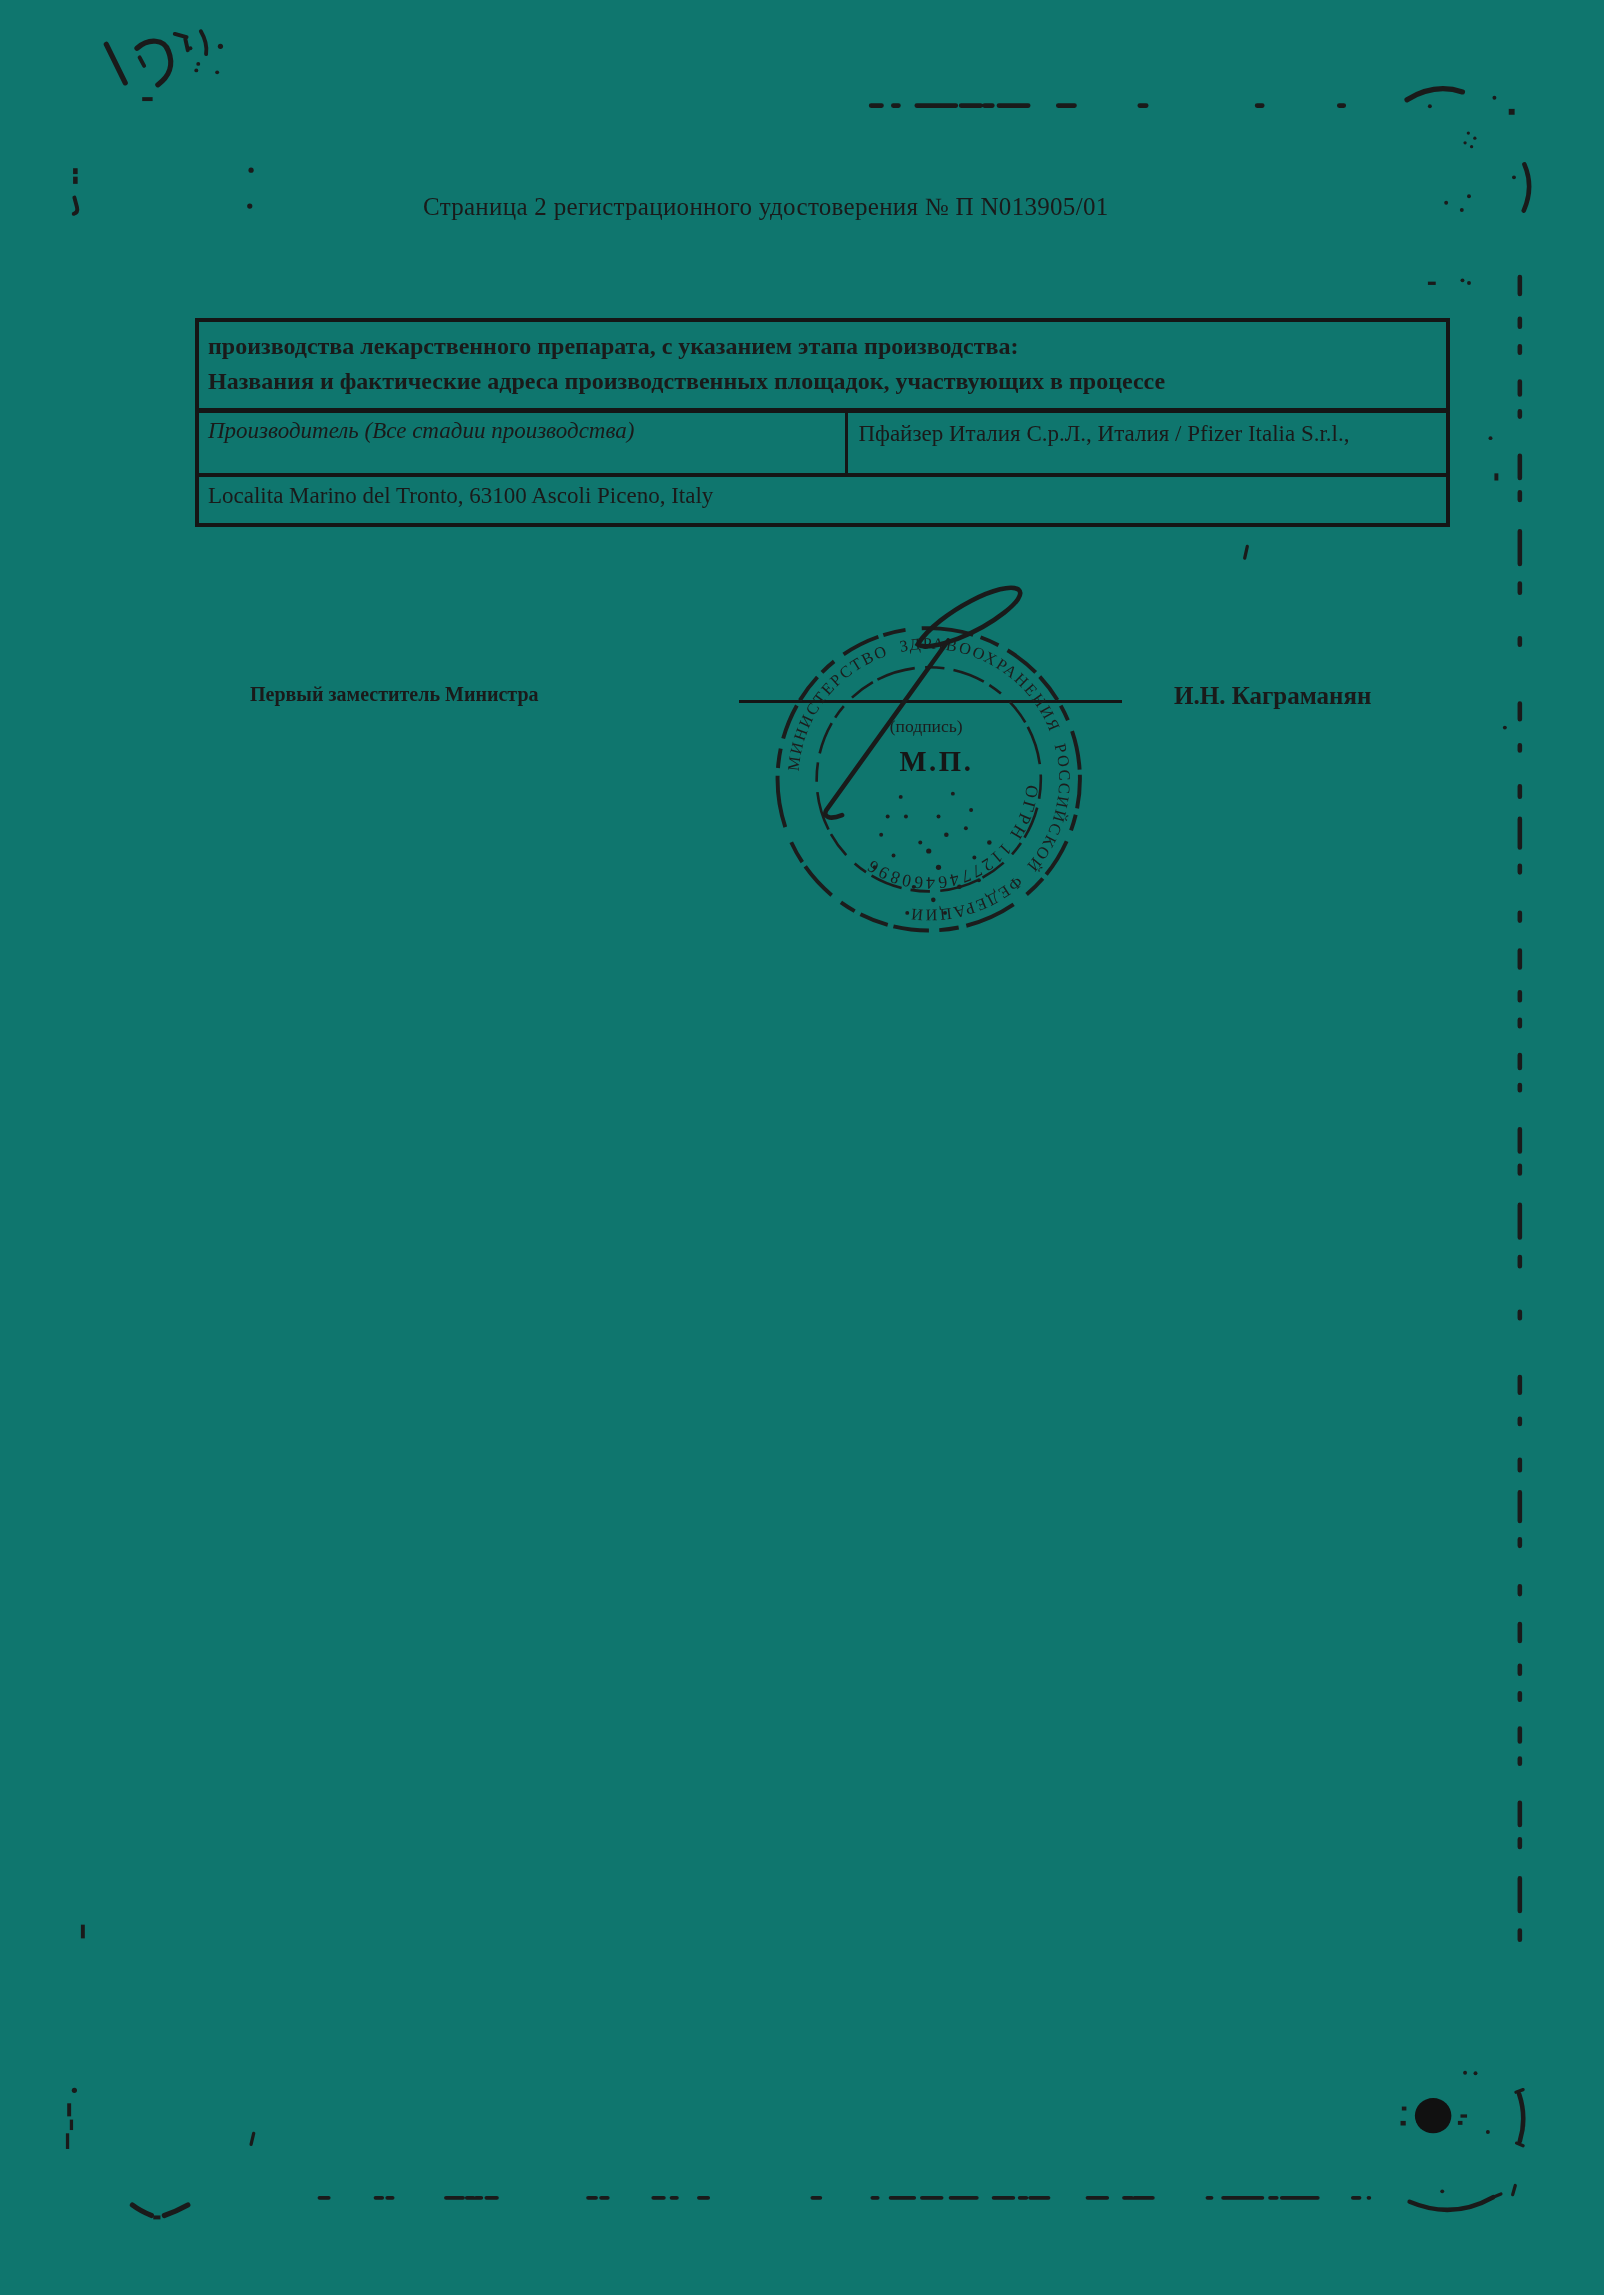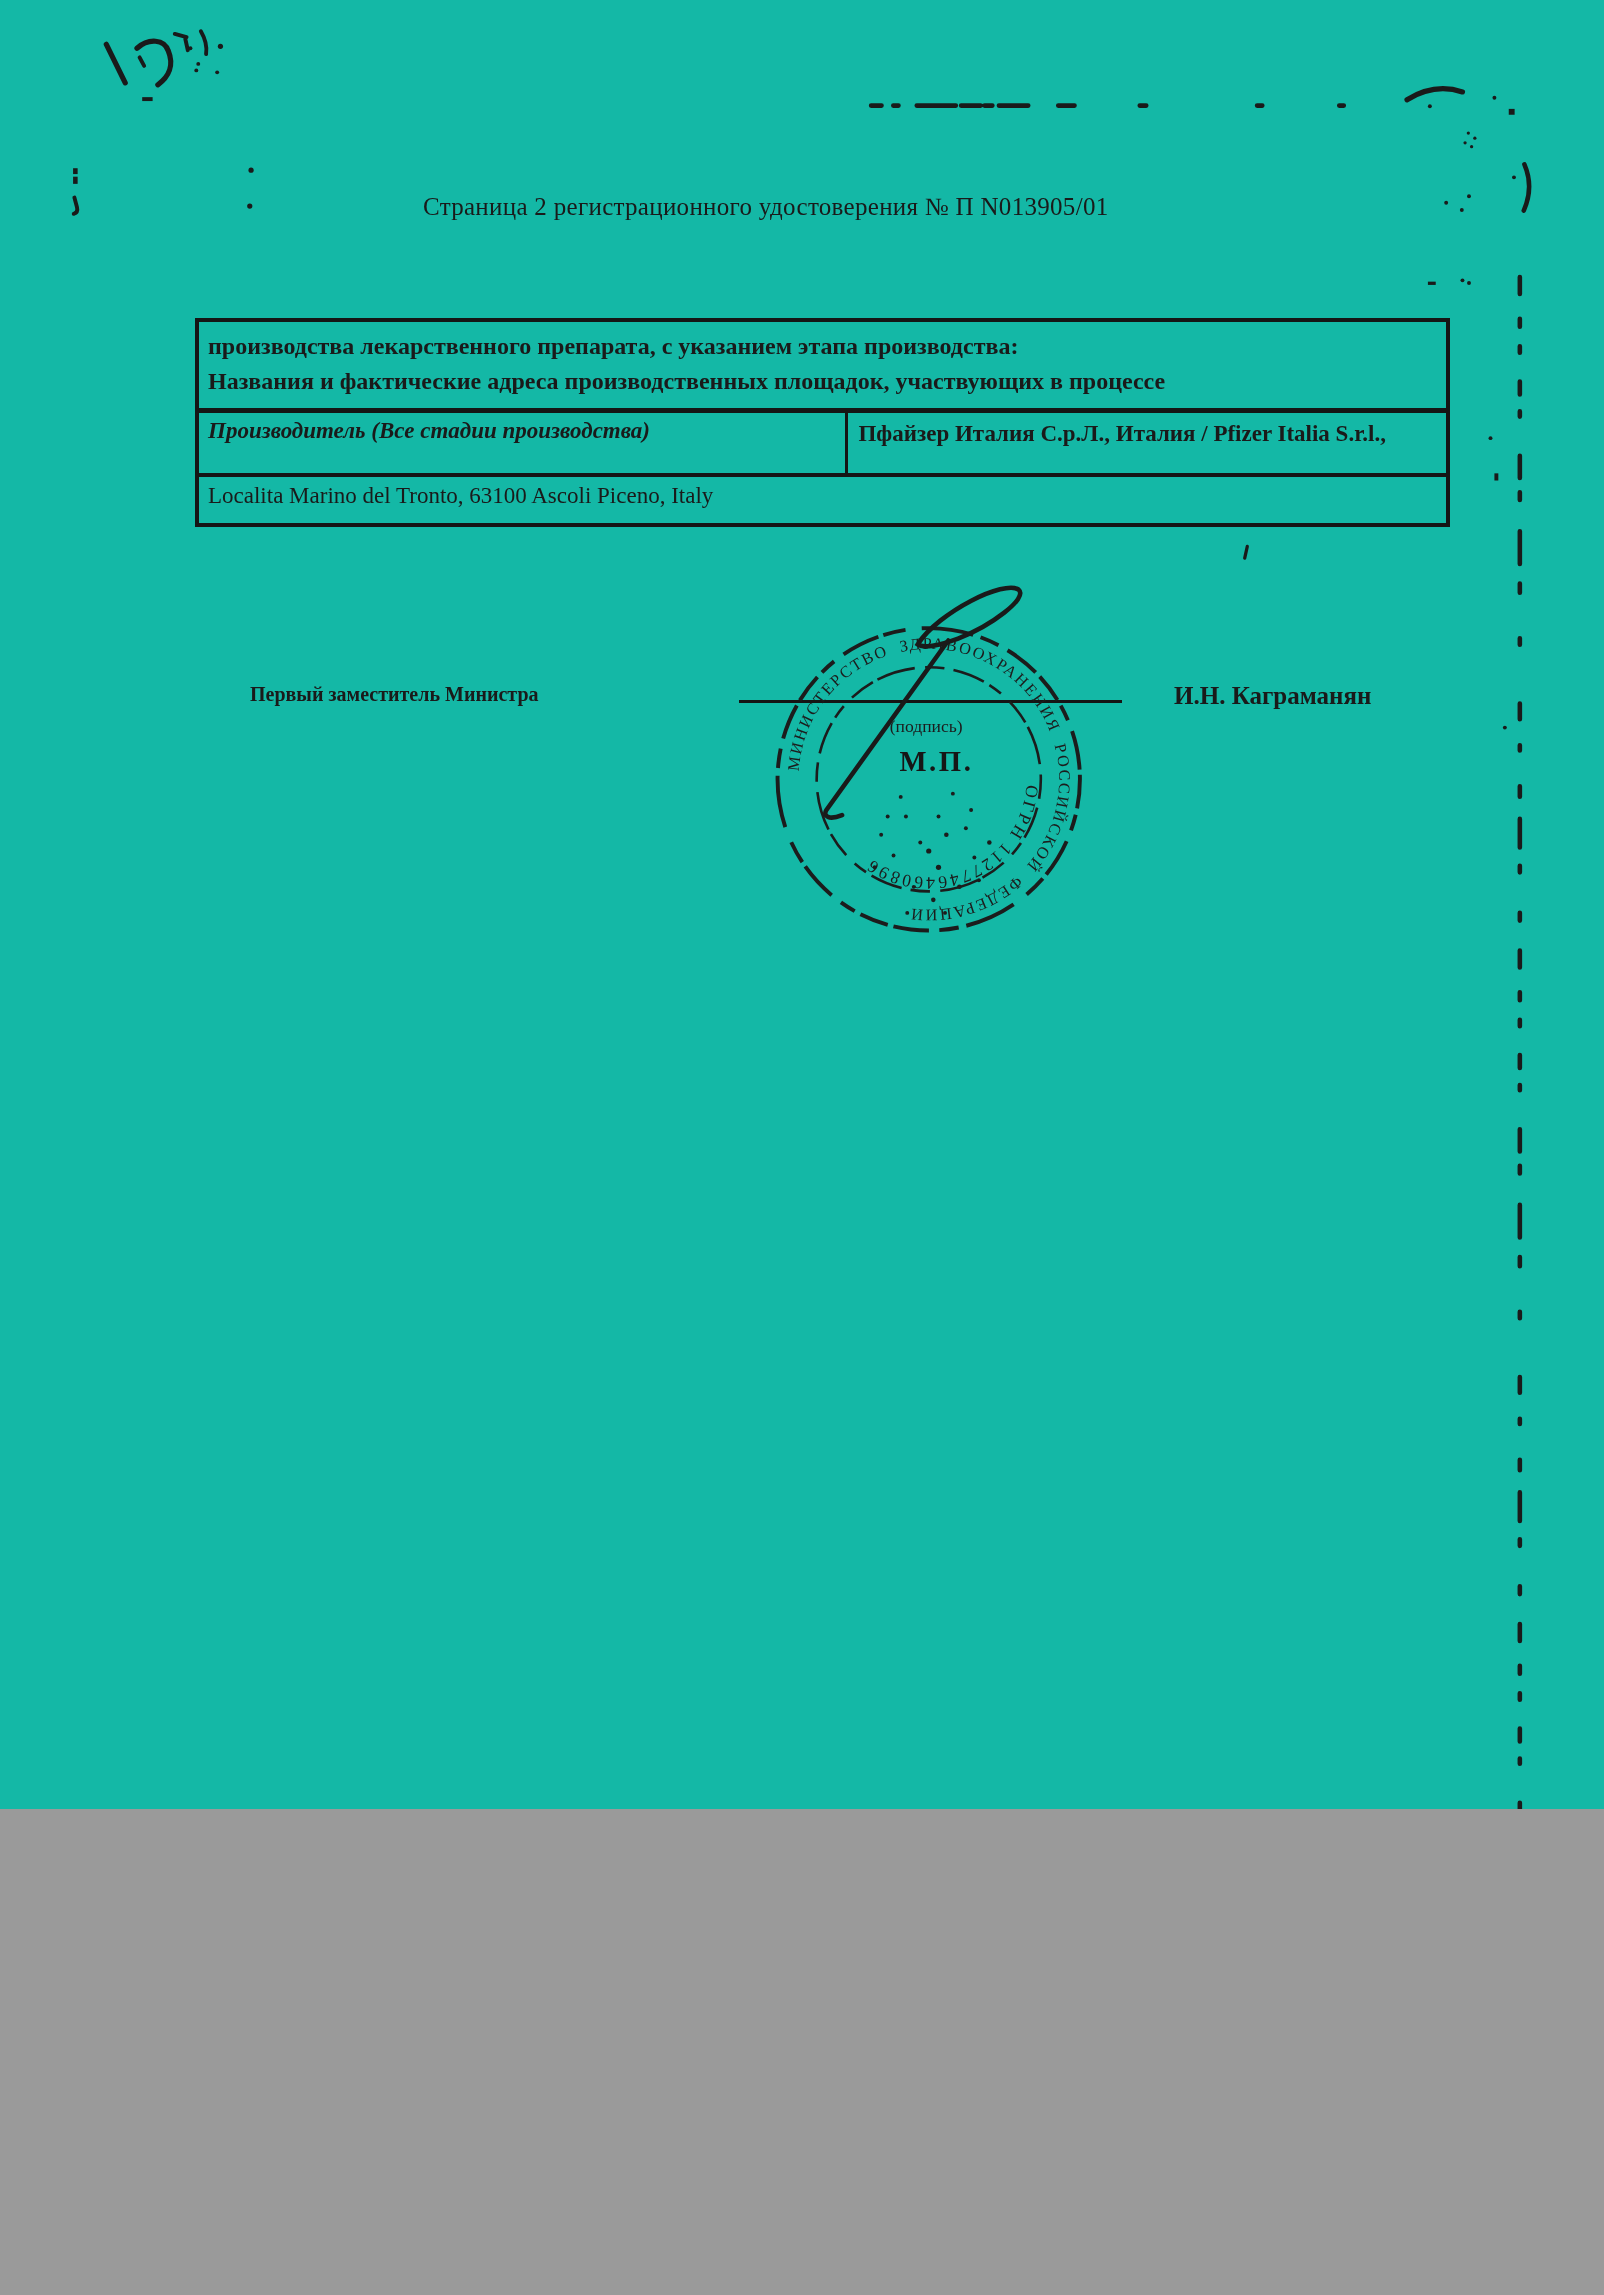--- a/index.html
+++ b/index.html
@@ -1,40 +1,40 @@
 <!DOCTYPE html>
 <html style="font-size:10.4px"><head>
 <meta charset="utf-8">
 <style>
   html,body{margin:0;padding:0;background:#9a9a9a;}
   .page{
     position:relative;
-    width:1604px;height:1809px;
-    background:#14b8a6;
+    width:1604px;height:2295px;
+    background:#0f766e;
     font-family:"Liberation Serif", serif;
     color:#1a1a1a;
     overflow:hidden;
   }
   .artifact-layer{position:absolute;left:0;top:0;width:1604px;height:2295px;pointer-events:none;}
   .page-title{
     position:absolute;left:423px;top:193px;width:822px;
     font-size:25px;letter-spacing:0.3px;white-space:nowrap;
   }
   .reg-table{
     position:absolute;left:195px;top:318px;width:1255px;
     border:4.6px solid #151515;box-sizing:border-box;
     font-size:23px;
   }
   .t-header{
     border-bottom:5.2px solid #151515;
     padding:6.5px 11.7px 9px 9px;
     font-weight:bold;font-size:24px;line-height:35px;
   }
   .t-header div{white-space:nowrap;}
-  .t-row2{display:flex;border-bottom:4.6px solid #151515;font-weight:bold;}
+  .t-row2{display:flex;border-bottom:4.6px solid #151515;}
   .t-cell-left{
     width:649px;box-sizing:border-box;border-right:3.3px solid #151515;
     padding:5.2px 10.4px 29px 9px;font-style:italic;white-space:nowrap;
   }
   .t-cell-right{flex:1;padding:5.2px 9px 6.5px 10.4px;line-height:31px;}
   .t-row3{padding:6.5px 10.4px 14.3px 9px;white-space:nowrap;}
   .sign-position{
     position:absolute;left:250px;top:683px;
     font-size:20px;font-weight:bold;white-space:nowrap;
   }

